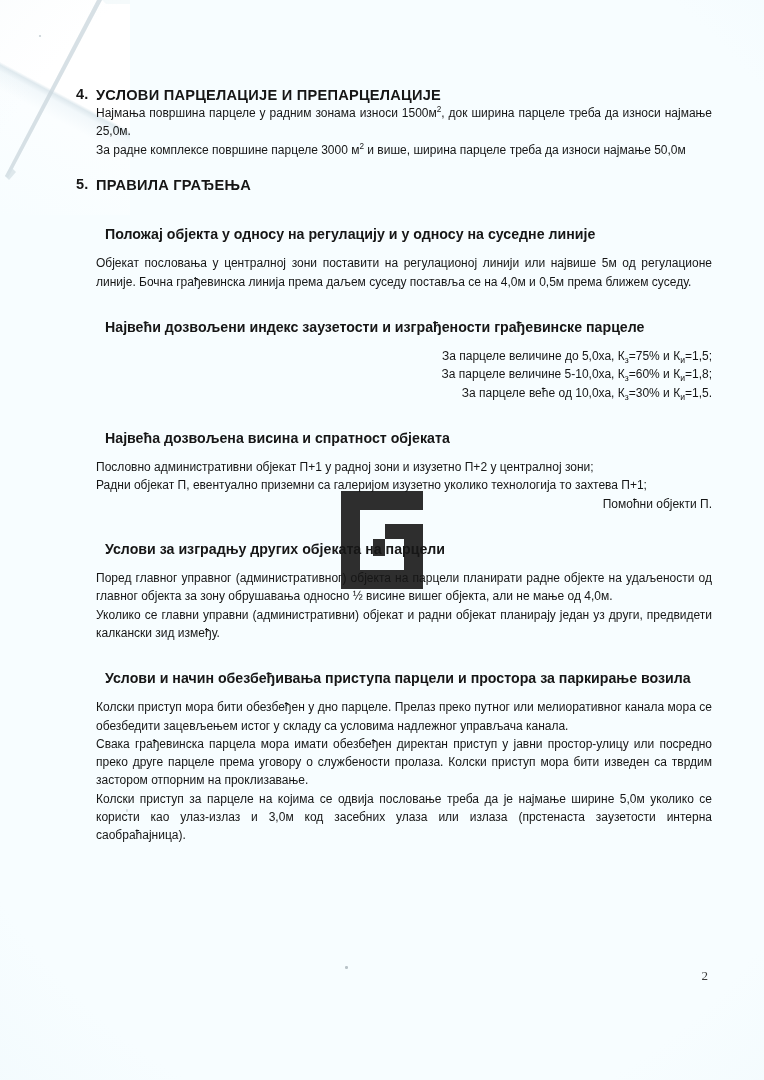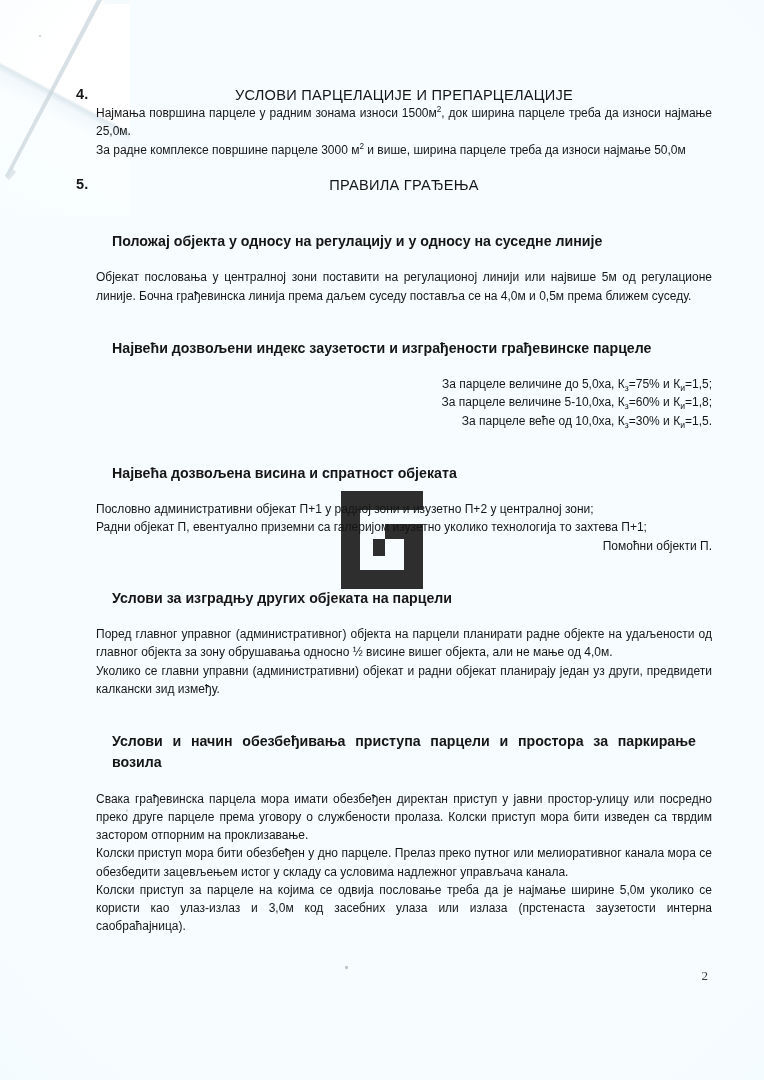--- a/index.html
+++ b/index.html
@@ -61,42 +61,41 @@
   .num-label {
     position: absolute;
     left: 0;
     top: 0;
     font-size: 14.5px;
     font-weight: bold;
     letter-spacing: 0.2px;
   }
   .sec-title {
     font-size: 14.6px;
-    font-weight: normal;
+    font-weight: bold;
     letter-spacing: 0.25px;
     margin: 0;
     line-height: 1.25;
-    text-align: center;
   }
 
   .body-block {
     margin-left: 20px;
   }
   p.para {
     margin: 0;
     font-size: 12px;
     line-height: 1.52;
     text-align: justify;
     text-justify: inter-word;
     hyphens: none;
   }
   p.para.noj { text-align: right; }
 
   h4.sub {
-    margin: 16px;
+    margin: 9px;
     font-size: 14.2px;
     font-weight: bold;
     line-height: 1.5;
     text-align: justify;
   }
   .gap-md { height: 17px; }
   .gap-lg { height: 21px; }
 
   sup { font-size: 0.68em; vertical-align: super; line-height: 0; }
   sub { font-size: 0.72em; vertical-align: sub; line-height: 0; }
@@ -183,22 +182,22 @@
       <p class="para">Радни објекат П, евентуално приземни са галеријом изузетно уколико технологија то захтева П+1;</p>
       <p class="para noj">Помоћни објекти П.</p>
 
       <div class="gap-md"></div>
       <h4 class="sub">Услови за изградњу других објеката на парцели</h4>
       <p class="para">Поред главног управног (административног) објекта на парцели планирати радне објекте на удаљености од главног објекта за зону обрушавања односно ½ висине вишег објекта, али не мање од 4,0м.</p>
       <p class="para">Уколико се главни управни (административни) објекат и радни објекат планирају један уз други, предвидети калкански зид између.</p>
 
       <div class="gap-md"></div>
       <h4 class="sub">Услови и начин обезбеђивања приступа парцели и простора за паркирање возила</h4>
+      <p class="para">Колски приступ мора бити обезбеђен у дно парцеле. Прелаз преко путног или мелиоративног канала мора се обезбедити зацевљењем истог у складу са условима надлежног управљача канала.</p>
       <p class="para">Свака грађевинска парцела мора имати обезбеђен директан приступ у јавни простор-улицу или посредно преко друге парцеле према уговору о службености пролаза. Колски приступ мора бити изведен са тврдим застором отпорним на проклизавање.</p>
-      <p class="para">Колски приступ мора бити обезбеђен у дно парцеле. Прелаз преко путног или мелиоративног канала мора се обезбедити зацевљењем истог у складу са условима надлежног управљача канала.</p>
       <p class="para">Колски приступ за парцеле на којима се одвија пословање треба да је најмање ширине 5,0м уколико се користи као улаз-излаз и 3,0м код засебних улаза или излаза (прстенаста заузетости интерна саобраћајница).</p>
 
     </div>
   </div>
 
   <div class="page-number">2</div>
 
 </div>
 
 </body></html>

